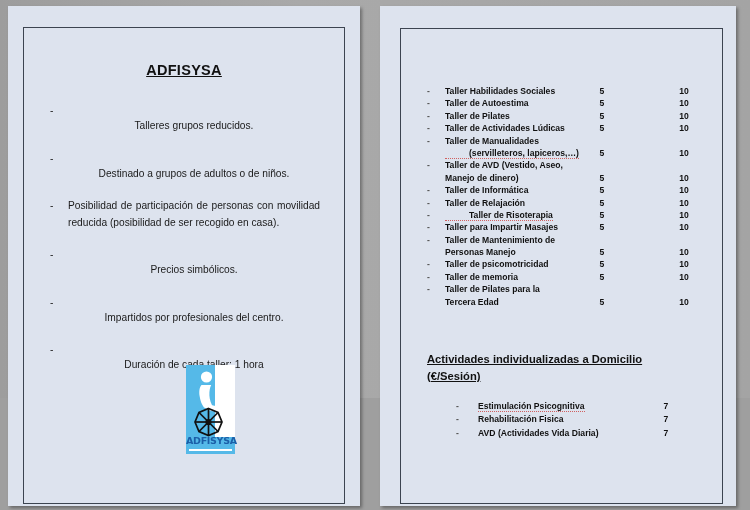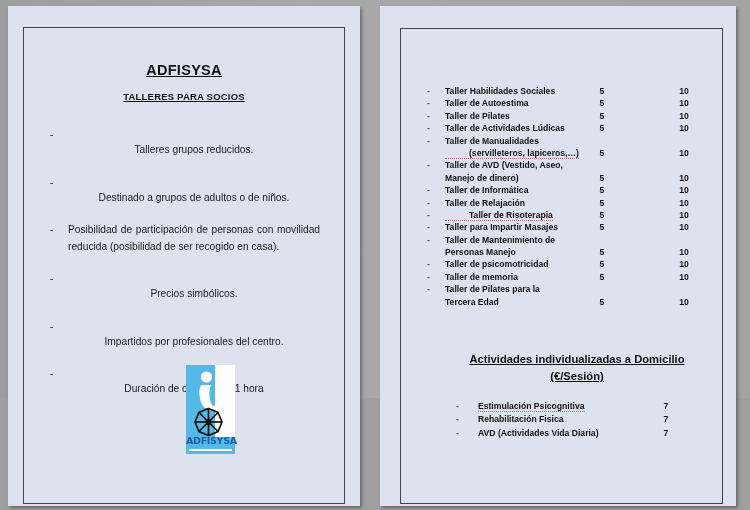--- a/index.html
+++ b/index.html
@@ -203,21 +203,21 @@
     left: 248px; top: 0;
     width: 18px;
     text-align: center;
   }
 
   .sec2-title {
     position: absolute;
     left: 26px;
     top: 322px;
     width: 300px;
-    text-align: center;
+    text-align: left;
     font-size: 11.2px;
     font-weight: bold;
     color: #111;
     line-height: 1.5;
   }
   .sec2-title span { text-decoration: underline; }
 
   .ind-list {
     position: absolute;
     left: 55px;
@@ -246,21 +246,20 @@
 </style>
 </head>
 <body>
 
 <div class="screen">
 
   <div class="page" id="page-left">
     <div class="inner-box" id="inner-left">
 
       <div class="doc-title"><span>ADFISYSA</span></div>
-      <div class="doc-subtitle"><span>TALLERES PARA SOCIOS</span></div>
 
       <div class="bullets">
         <div class="bullet nojust">
           <span class="dash">-</span>
           <span class="btext">Talleres grupos reducidos.</span>
         </div>
         <div class="bullet nojust">
           <span class="dash">-</span>
           <span class="btext">Destinado a grupos de adultos o de niños.</span>
         </div>

